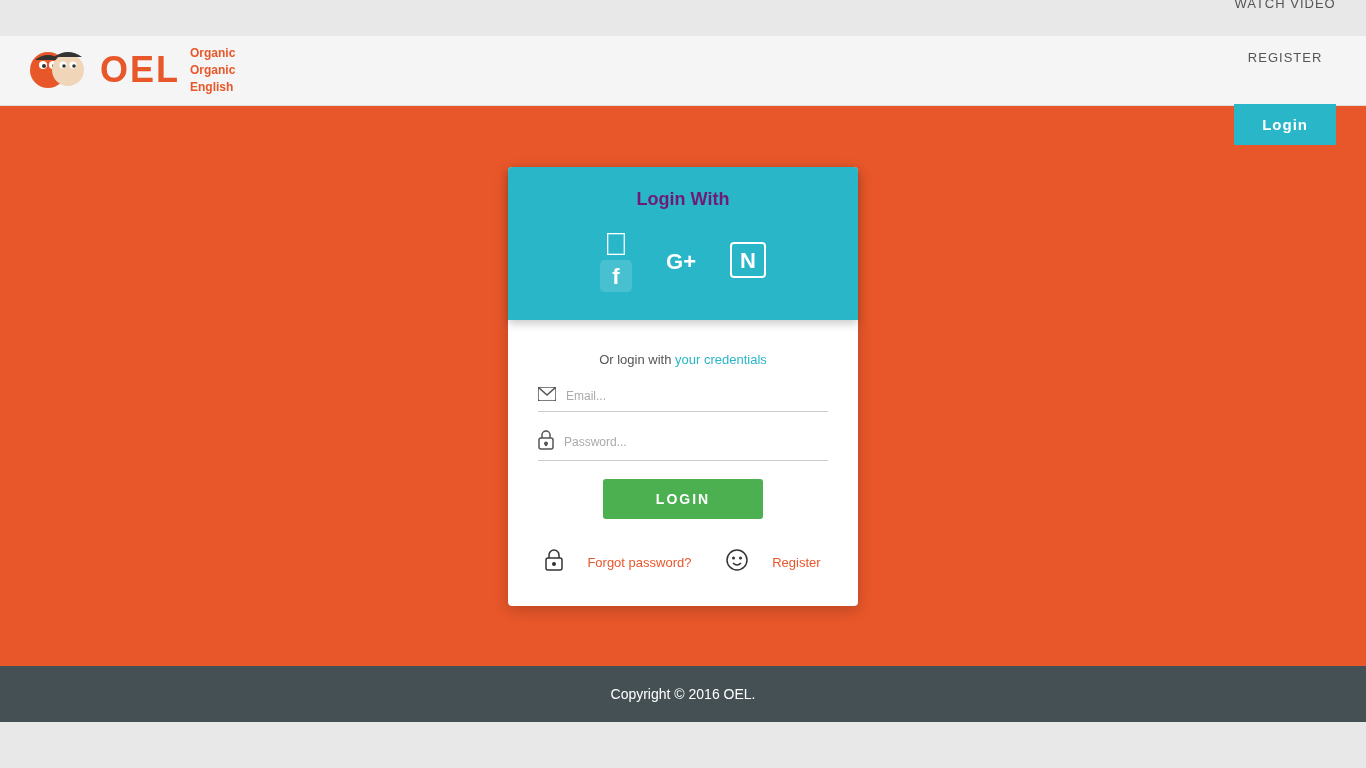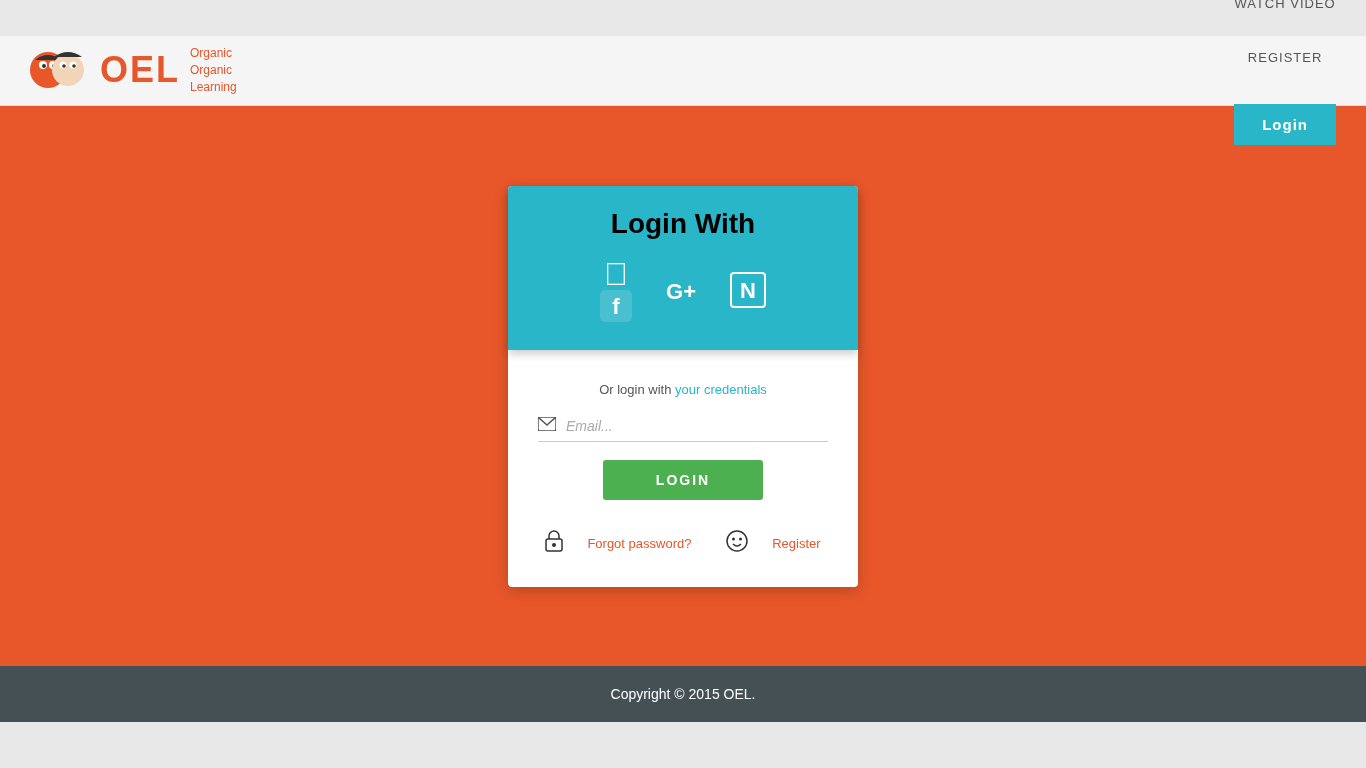--- a/index.html
+++ b/index.html
@@ -31,21 +31,21 @@
       font-size: 36px;
       font-weight: bold;
       color: #e8572a;
       letter-spacing: 2px;
       font-family: Arial, sans-serif;
     }
     .logo-tagline {
       font-size: 12px;
       color: #e8572a;
       line-height: 1.4;
-      font-weight: normal;
+      font-weight: bold;
     }
     .nav-right {
       display: flex;
       align-items: center;
       gap: 39px;
       flex-direction: column;
     }
     .nav-link {
       font-size: 13px;
       color: #555;
@@ -89,22 +89,22 @@
     
     .social-header {
       background: #29b6c8;
       padding: 22px 20px 28px;
       text-align: center;
       border-radius: 4px 4px 0 0;
       margin-bottom: 0;
       box-shadow: 0 4px 8px rgba(0,0,0,0.2);
     }
     .social-header-title {
-      color: #000000;
-      font-size: 28px;
+      color: #701a75;
+      font-size: 18px;
       font-weight: bold;
       margin-bottom: 18px;
     }
     .social-icons {
       display: flex;
       justify-content: center;
       gap: 30px;
       align-items: center;
     }
     .social-icon-btn {
@@ -140,24 +140,23 @@
     .input-icon {
       color: #555;
       font-size: 16px;
       margin-right: 10px;
       flex-shrink: 0;
     }
     .input-field {
       border: none;
       outline: none;
       width: 100%;
-      font-size: 14px;
+      font-size: 12px;
       color: #0369a1;
       background: transparent;
-      font-style: italic;
     }
     .input-field::placeholder {
       color: #aaa;
     }
     .login-btn {
       display: block;
       width: 160px;
       margin: 10px auto 0;
       background: #4caf50;
       color: white;
@@ -224,21 +223,21 @@
         <circle cx="43" cy="20" r="3.5" fill="white"></circle>
         <circle cx="34" cy="21" r="1.8" fill="#333"></circle>
         <circle cx="44" cy="21" r="1.8" fill="#333"></circle>
         <path d="M24,12 Q38,2 52,12" fill="#333" stroke="none"></path>
       </svg>
     </div>
     <span class="logo-text-oel">OEL</span>
     <div class="logo-tagline">
       <div>Organic</div>
       <div>Organic</div>
-      <div>Learning</div>
+      <div>English</div>
     </div>
   </div>
   <nav class="nav-right">
     <a class="nav-link">WATCH VIDEO</a>
     <a class="nav-link">REGISTER</a>
     <button class="nav-login-btn">Login</button>
   </nav>
 </header>
 
 <main class="main-content">
@@ -277,20 +276,31 @@
       <div class="input-row">
         <span class="input-icon">
           <svg width="18" height="14" viewBox="0 0 18 14">
             <rect x="0" y="0" width="18" height="14" rx="2" fill="none" stroke="#555" stroke-width="1.5"></rect>
             <polyline points="0,0 9,8 18,0" fill="none" stroke="#555" stroke-width="1.5"></polyline>
           </svg>
         </span>
         <input class="input-field" type="email" placeholder="Email..." style="">
       </div>
 
+      <div class="input-row">
+        <span class="input-icon">
+          <svg width="16" height="20" viewBox="0 0 16 20">
+            <rect x="1" y="8" width="14" height="11" rx="2" fill="none" stroke="#555" stroke-width="1.5"></rect>
+            <path d="M4,8 V5 a4,4 0 0,1 8,0 V8" fill="none" stroke="#555" stroke-width="1.5"></path>
+            <circle cx="8" cy="13.5" r="2" fill="#555"></circle>
+            <rect x="7" y="13" width="2" height="3" fill="#555"></rect>
+          </svg>
+        </span>
+        <input class="input-field" type="password" placeholder="Password..." style="">
+      </div>
 
       <button class="login-btn">LOGIN</button>
     </div>
 
     <div class="footer-links">
       <a class="footer-link">
         <span class="footer-link-icon">
           <svg width="18" height="22" viewBox="0 0 18 22">
             <rect x="1" y="9" width="16" height="12" rx="2" fill="none" stroke="#333" stroke-width="1.5"></rect>
             <path d="M4,9 V6 a5,5 0 0,1 10,0 V9" fill="none" stroke="#333" stroke-width="1.5"></path>
@@ -309,14 +319,14 @@
           </svg>
         </span>
         <span>Register</span>
       </a>
     </div>
 
   </div>
 </main>
 
 <footer class="page-footer">
-  <span>Copyright © 2015 OEL.</span>
+  <span>Copyright © 2016 OEL.</span>
 </footer>
 
 </body></html>

